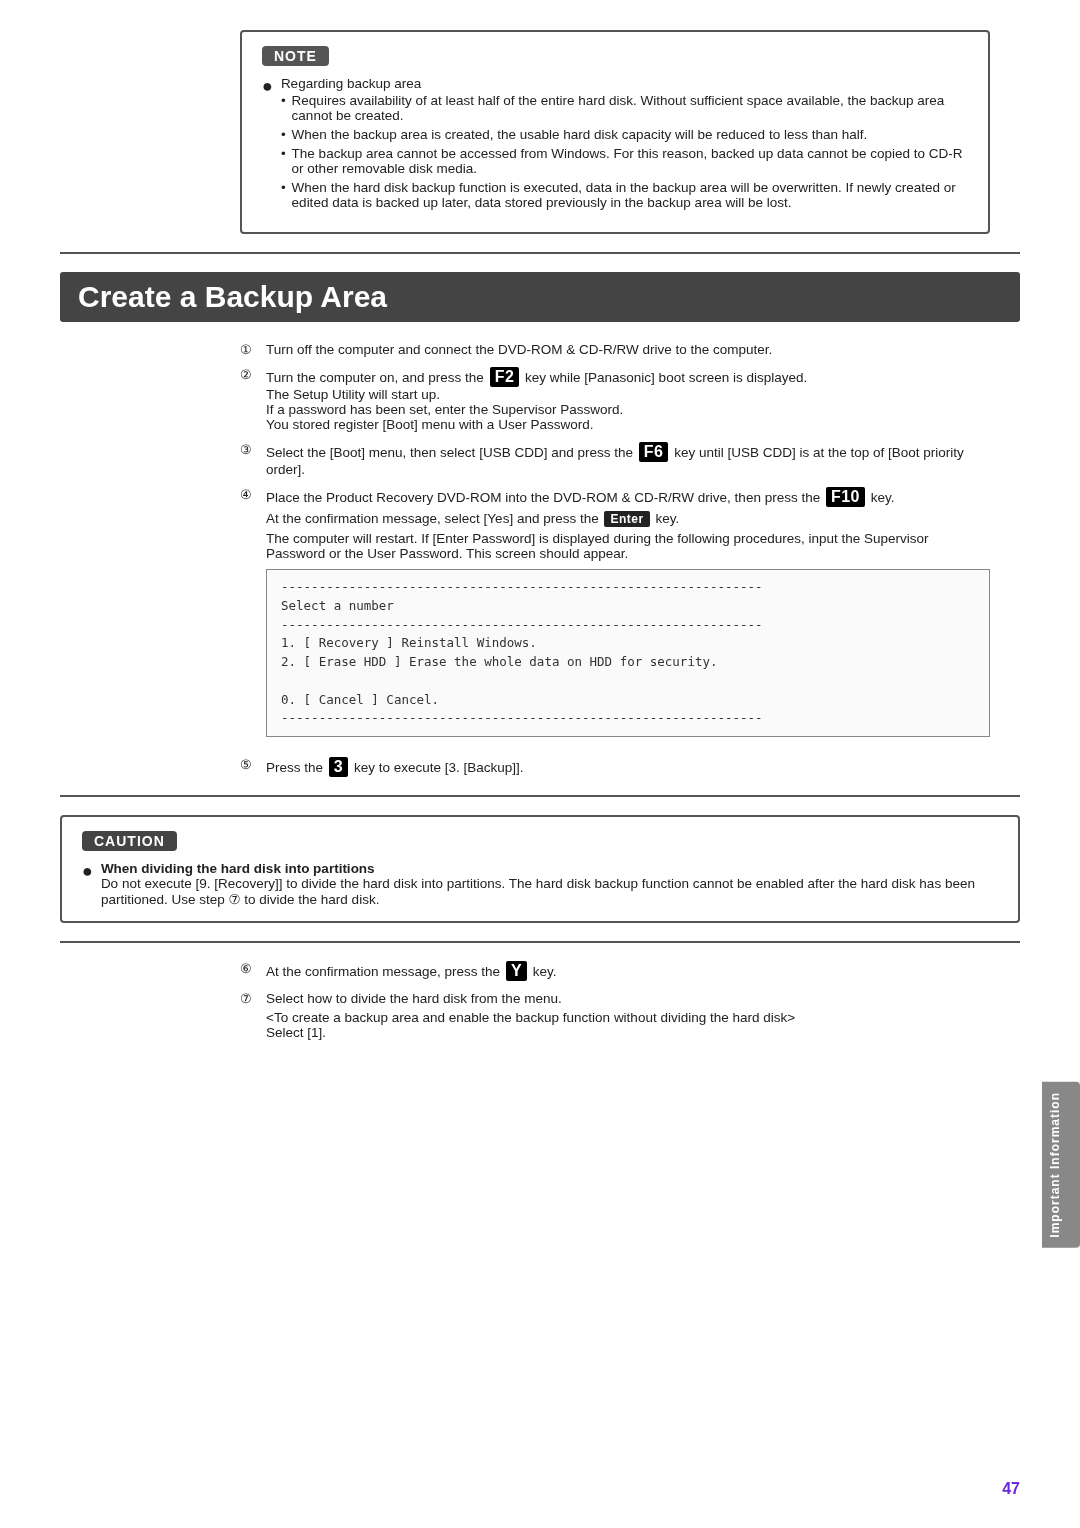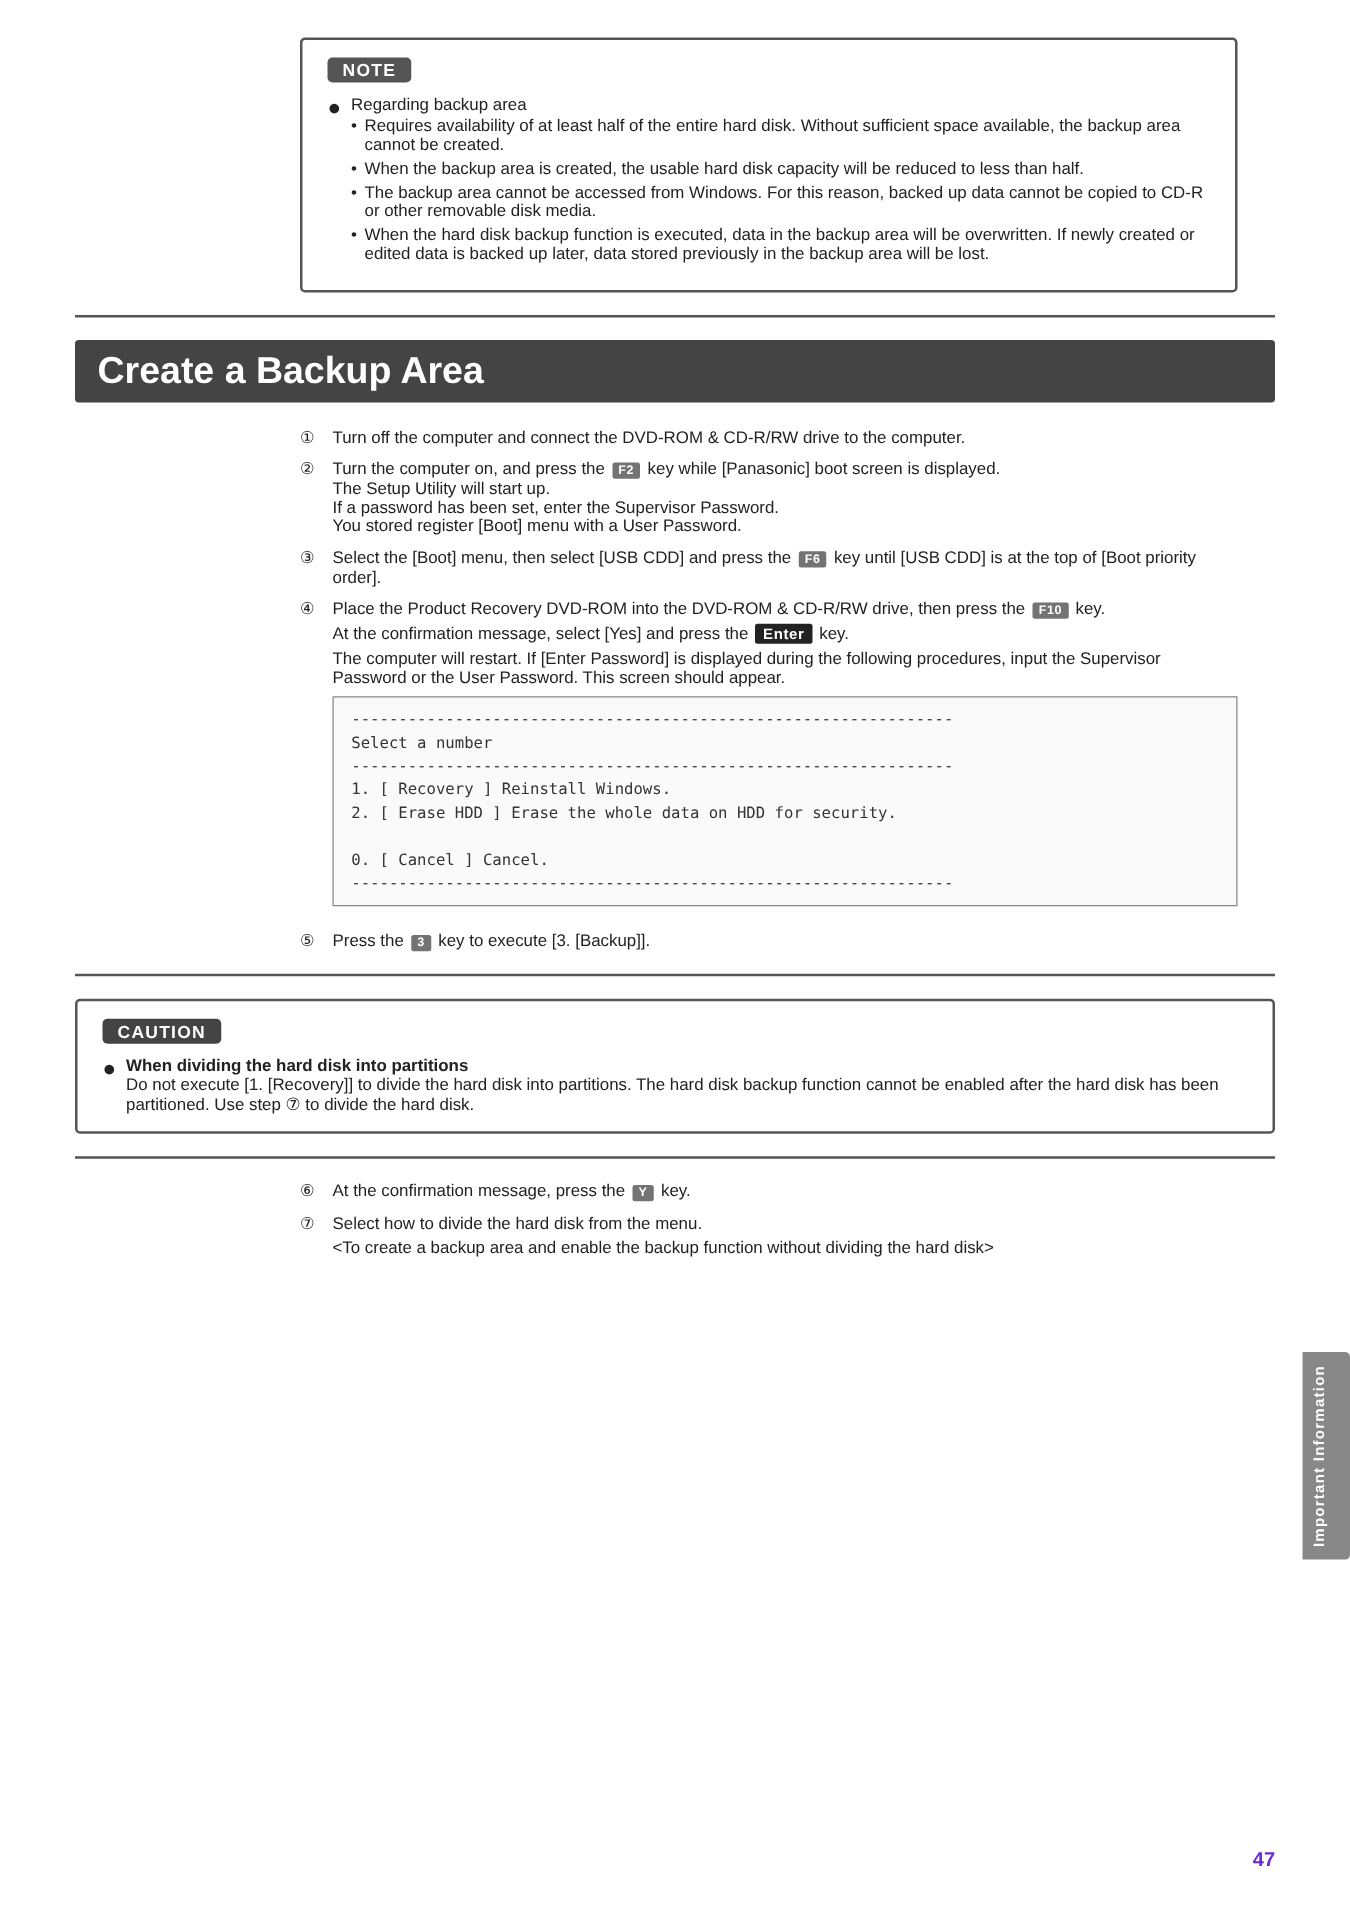--- a/index.html
+++ b/index.html
@@ -98,24 +98,24 @@
       flex-shrink: 0;
       width: 22px;
       font-size: 13.5px;
       margin-right: 4px;
     }
     .step-content {
       flex: 1;
     }
     .key-badge {
       display: inline-block;
-      background: #737373;
-      color: #fff;
-      font-weight: bold;
-      font-size: 10px;
+      background: #000000;
+      color: #fff;
+      font-weight: bold;
+      font-size: 16px;
       padding: 1px 5px;
       border-radius: 2px;
       margin: 0 2px;
       letter-spacing: 0.5px;
     }
     .enter-badge {
       display: inline-block;
       background: #222;
       color: #fff;
       font-weight: bold;
@@ -295,21 +295,21 @@
 <hr class="divider">
 
 <div class="caution-box">
   <div class="caution-label">CAUTION</div>
   <div class="caution-content">
     <ul style="list-style:none;">
       <li style="display:flex;align-items:flex-start;">
         <span class="bullet-dot">●</span>
         <div>
           <strong>When dividing the hard disk into partitions</strong><br>
-          <span>Do not execute [1. [Recovery]] to divide the hard disk into partitions.  The hard disk backup function cannot be enabled after the hard disk has been partitioned. Use step ⑦ to divide the hard disk.</span>
+          <span>Do not execute [9. [Recovery]] to divide the hard disk into partitions.  The hard disk backup function cannot be enabled after the hard disk has been partitioned. Use step ⑦ to divide the hard disk.</span>
         </div>
       </li>
     </ul>
   </div>
 </div>
 
 <hr class="divider">
 
 <div class="steps-area">
 
@@ -319,20 +319,21 @@
       <span>At the confirmation message, press the </span><span class="key-badge">Y</span><span> key.</span>
     </div>
   </div>
 
   <div class="step-item">
     <span class="step-num circled">⑦</span>
     <div class="step-content">
       <span>Select how to divide the hard disk from the menu.</span>
       <div style="margin-top:4px;">
         <div>&lt;To create a backup area and enable the backup function without dividing the hard disk&gt;</div>
+        <div>Select [1].</div>
       </div>
     </div>
   </div>
 
 </div>
 
 <div class="side-tab">Important Information</div>
 
 <div class="page-number">47</div>
 

